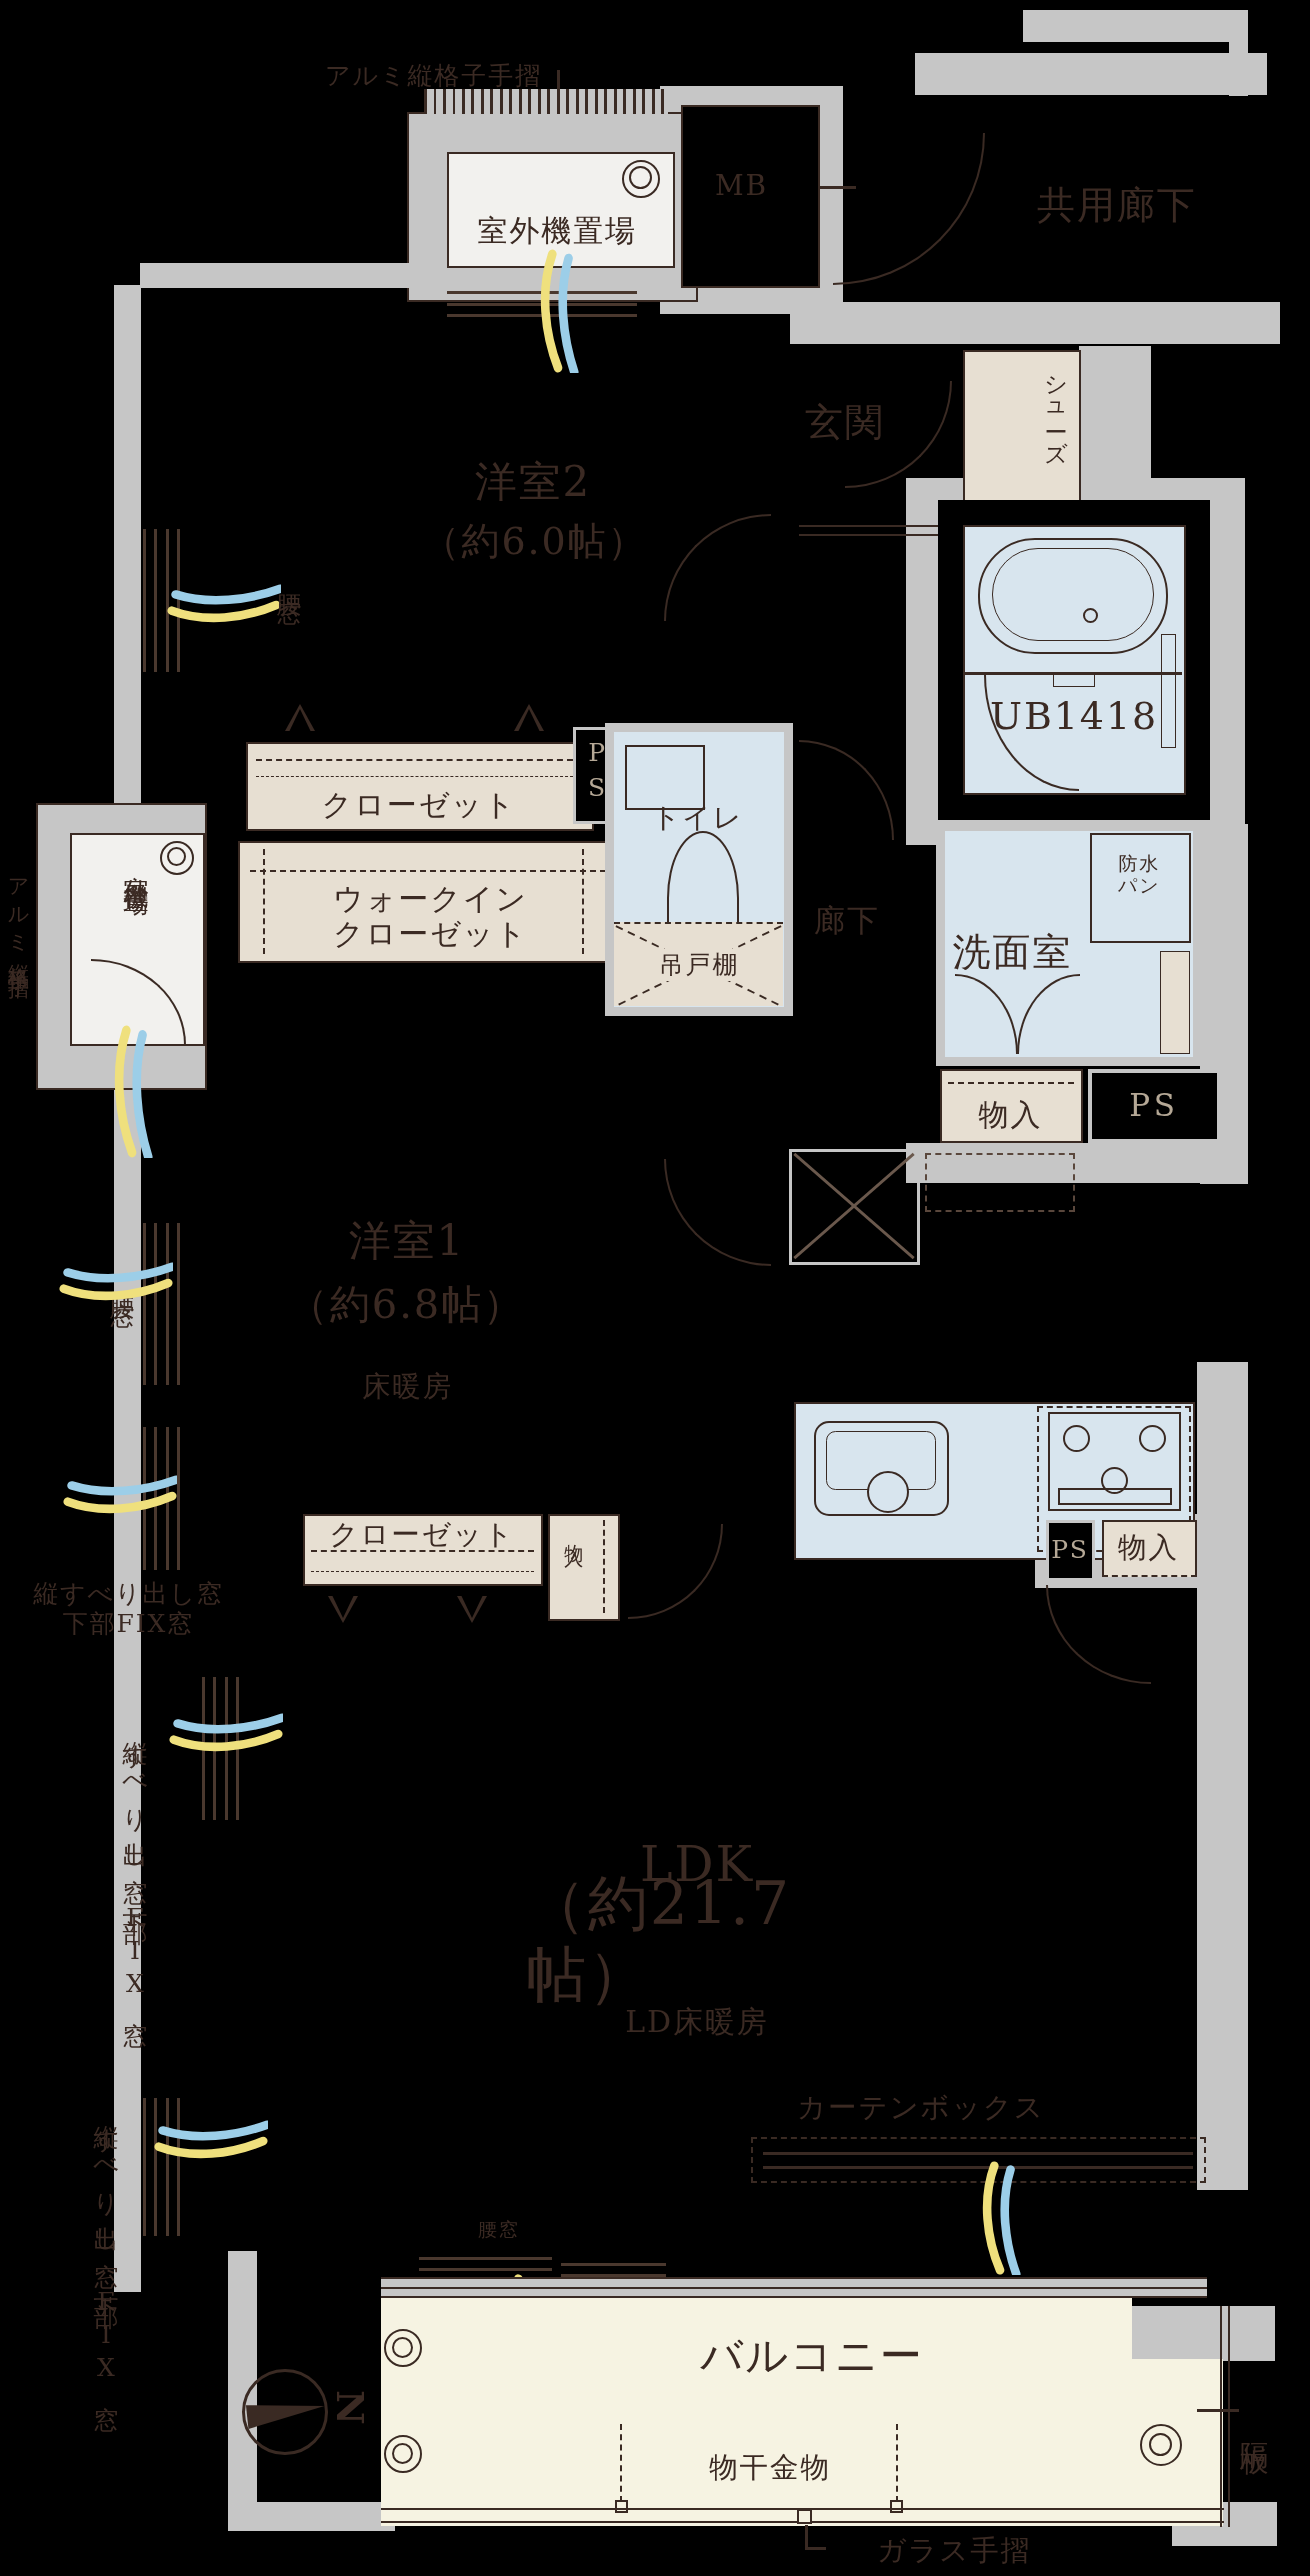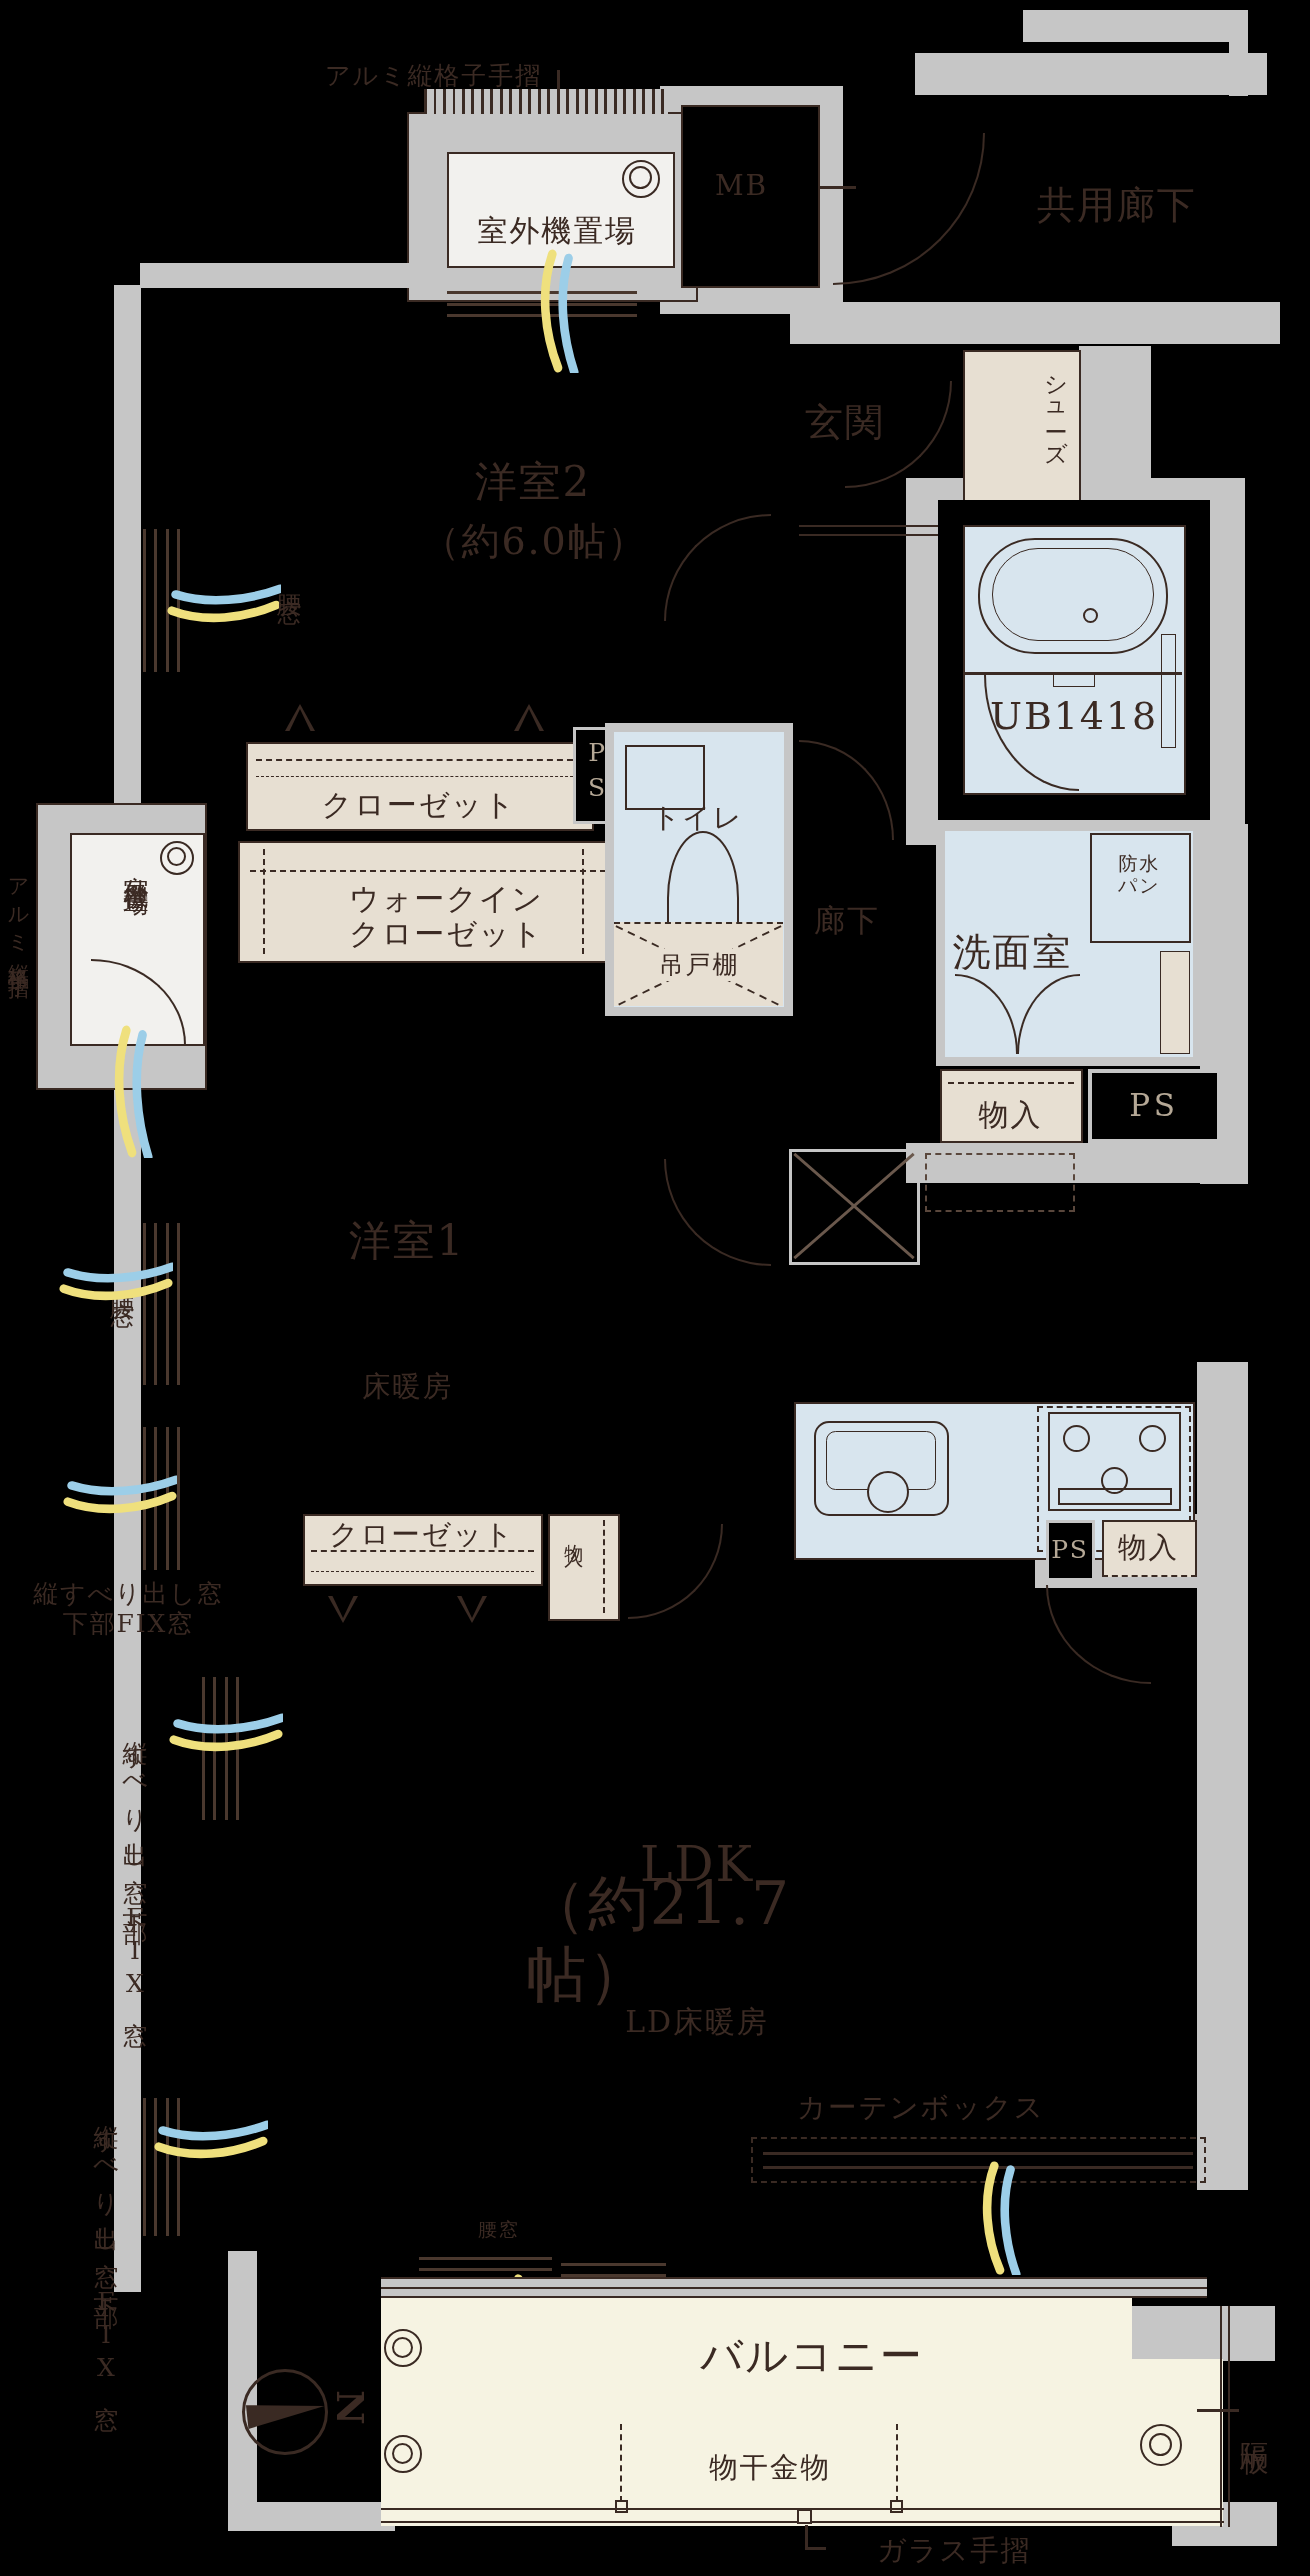--- a/index.html
+++ b/index.html
@@ -114,21 +114,21 @@
     <div class="a" style="left:7.6px;top:32px;width:327px;height:0;border-top:1.9px dashed #3a2a23"></div>
     <div class="a lbl f32 ctr" style="left:0;top:40px;width:342px;height:42px">クローゼット</div>
   </div>
   <div class="a blk" style="left:573px;top:727px;width:46px;height:97px;border:3.8px solid #c6c6c6">
     <div class="a lbl lt vt f26" style="left:5.7px;top:7.6px;height:80px;letter-spacing:5.7px">PS</div>
   </div>
   <div class="a beige" style="left:238px;top:841px;width:381px;height:122px">
     <div class="a" style="left:9.5px;top:27px;width:356px;height:0;border-top:2.9px dashed #3a2a23"></div>
     <div class="a" style="left:23px;top:5.7px;width:0;height:105px;border-left:2.9px dashed #3a2a23"></div>
     <div class="a" style="left:342px;top:5.7px;width:0;height:105px;border-left:2.9px dashed #3a2a23"></div>
-    <div class="a lbl f32" style="left:83px;top:38px;text-align:center;width:247px">
+    <div class="a lbl f32" style="left:67px;top:38px;text-align:center;width:247px">
       <div>ウォークイン</div>
       <div>クローゼット</div>
     </div>
   </div>
 
   <div class="a" style="left:605px;top:723px;width:188px;height:293px;background:#d8e5ee;border:9.5px solid #c6c6c6">
     <div class="a" style="left:11.4px;top:13.3px;width:80px;height:65px;border:2.9px solid #3a2a23"></div>
     <div class="a lbl f34 ctr" style="left:7.6px;top:67px;width:152px;height:38px">トイレ</div>
     <div class="a" style="left:53px;top:99px;width:72px;height:103px;border:2.9px solid #3a2a23;border-radius:36px 36px 7.6px 7.6px / 67px 67px 7.6px 7.6px"></div>
     <div class="a" style="left:0px;top:190px;width:169px;height:84px;background:#e7dfd2;border-top:2.9px dashed #3a2a23">
@@ -182,20 +182,21 @@
   </div>
   <div class="a beige" style="left:940px;top:1069px;width:143px;height:74px">
     <div class="a" style="left:5.7px;top:11.4px;width:126px;height:0;border-top:2.9px dashed #3a2a23"></div>
     <div class="a lbl f32 ctr" style="left:0;top:21px;width:137px;height:46px">物入</div>
   </div>
   <div class="a blk" style="left:1088px;top:1069px;width:133px;height:74px;border:4.8px solid #c6c6c6">
     <div class="a lbl lt f36 ctr" style="left:0;top:0;width:124px;height:65px;letter-spacing:3.8px">PS</div>
   </div>
 
   <div class="a lbl f44 ctr" style="left:312px;top:1214px;width:190px;height:53px">洋室1</div>
+  <div class="a lbl f42 ctr" style="left:264px;top:1280px;width:285px;height:49px">（約6.8帖）</div>
   <div class="a lbl f30 ctr" style="left:336px;top:1368px;width:143px;height:38px">床暖房</div>
   <div class="a arc arc-bl" style="left:664px;top:1159px;width:107px;height:107px"></div>
   <div class="a hatchV" style="left:143px;top:1223px;width:38px;height:162px"></div>
   <div class="a lbl vt f26" style="left:107px;top:1278px;height:76px">腰窓</div>
   <div class="a" style="left:95px;top:1225px;width:42px;height:114px">
       <div class="rot a" style="left:0;top:0;width:42px;height:114px"><svg width="100%" height="100%" viewBox="0 0 44 120" preserveAspectRatio="none">
   <path d="M15 5 C2 40 7 82 21 115" stroke="#efe07d" stroke-width="9" fill="none" stroke-linecap="round"></path>
   <path d="M32 9 C21 44 26 86 38 119" stroke="#9ccee8" stroke-width="9" fill="none" stroke-linecap="round"></path>
 </svg></div>
     </div>

